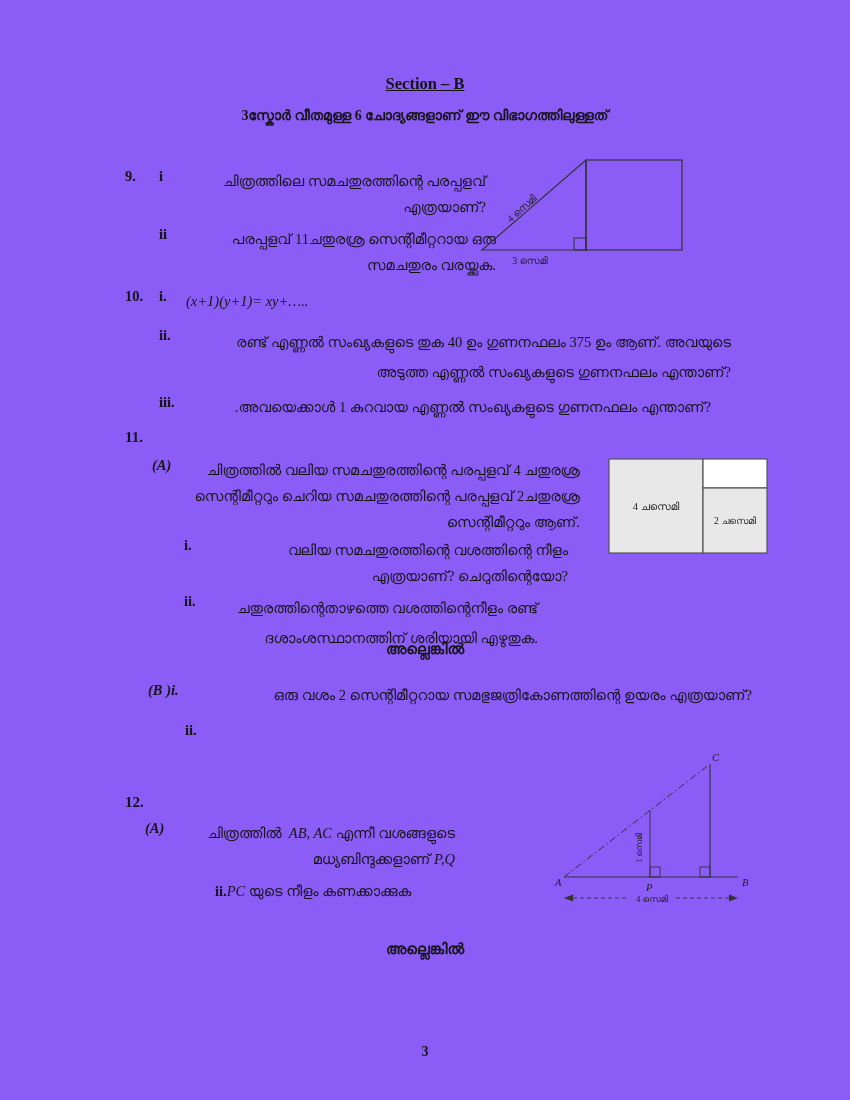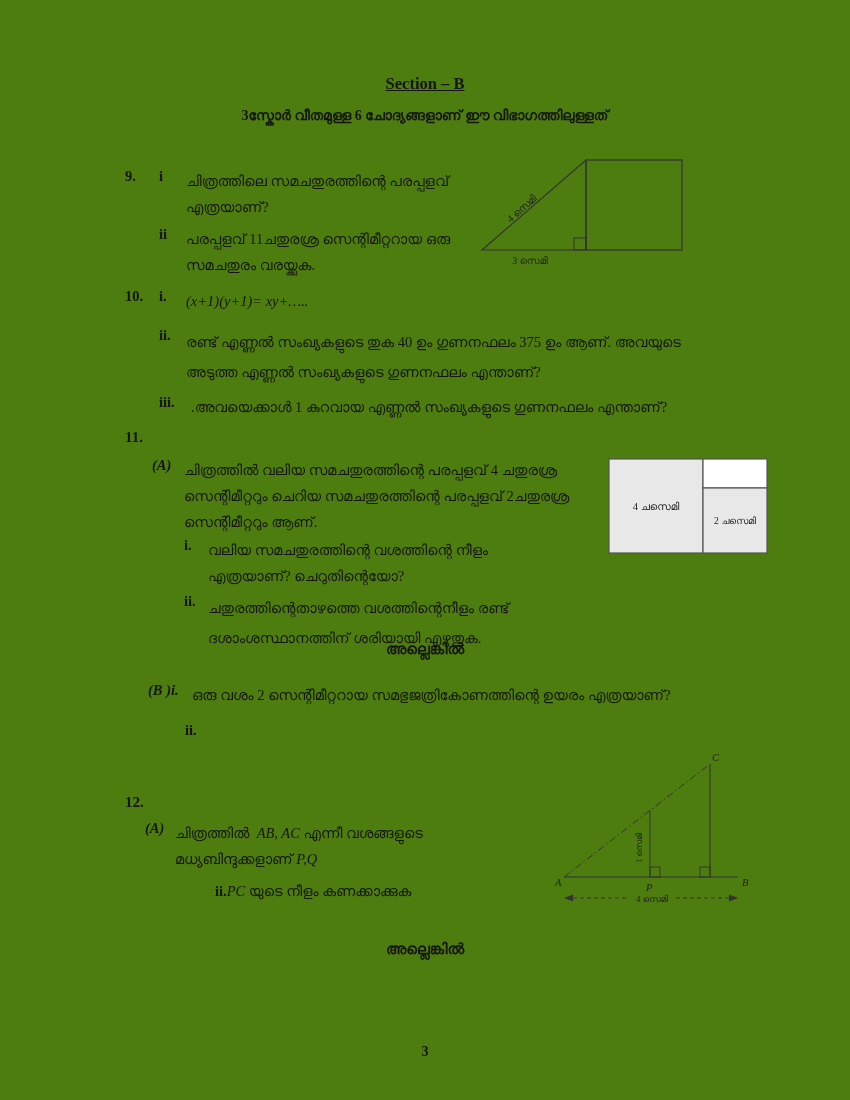--- a/index.html
+++ b/index.html
@@ -1,28 +1,28 @@
 <!DOCTYPE html>
 <html><head>
 <meta charset="utf-8">
 <style>
   html,body{margin:0;padding:0;background:#888;}
   .page{
-    position:relative;width:850px;height:1100px;margin:0 auto;background:#4d7c0f;
+    position:relative;width:850px;height:1100px;margin:0 auto;background:#8b5cf6;
     font-family:"Liberation Serif",serif;color:#151515;font-size:14.5px;overflow:hidden;
   }
   .r{position:absolute;}
   .center{left:0;width:850px;text-align:center;}
   .title{top:74px;font-size:16.5px;font-weight:bold;}
   .title span{text-decoration:underline;}
   .subtitle{top:108px;font-size:14px;font-weight:bold;}
   .row{display:flex;align-items:flex-start;}
   .num{flex:0 0 34px;font-weight:bold;}
   .rlab{flex:0 0 27px;font-weight:bold;}
-  .txt{line-height:26px;}
+  .txt{line-height:26px;text-align:right;}
   .bold{font-weight:bold;}
   .it{font-style:italic;}
   .orline{font-weight:bold;font-size:15px;}
   .footer{top:1044px;font-weight:bold;font-size:14px;}
   svg{display:block;}
   svg text{font-family:"Liberation Serif",serif;fill:#222;}
   .lh30{line-height:30px;}
 </style>
 </head>
 <body>

